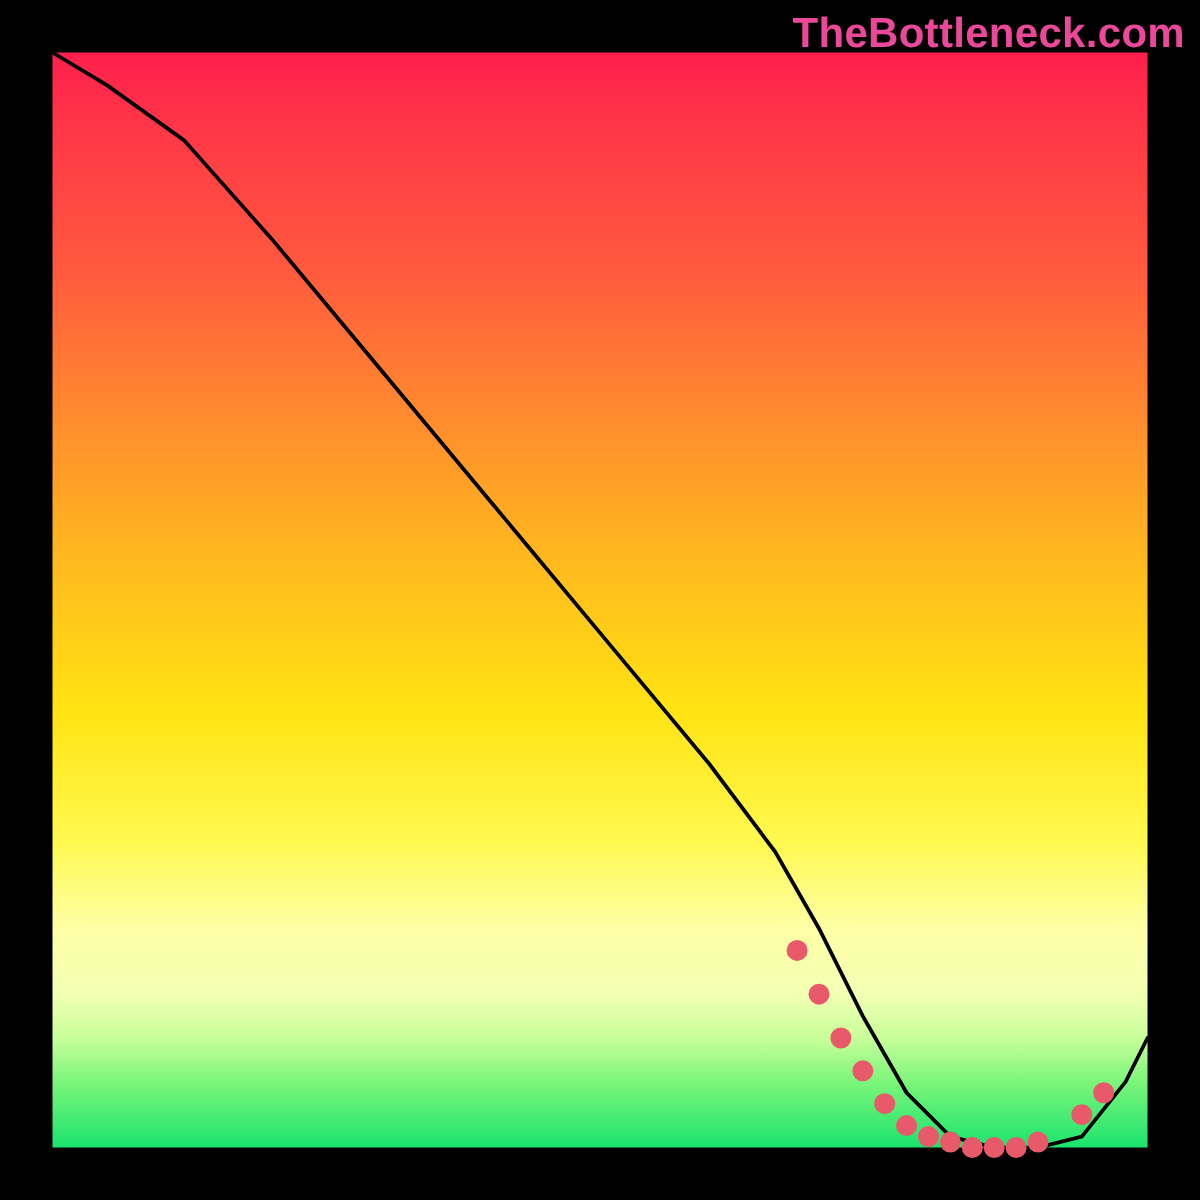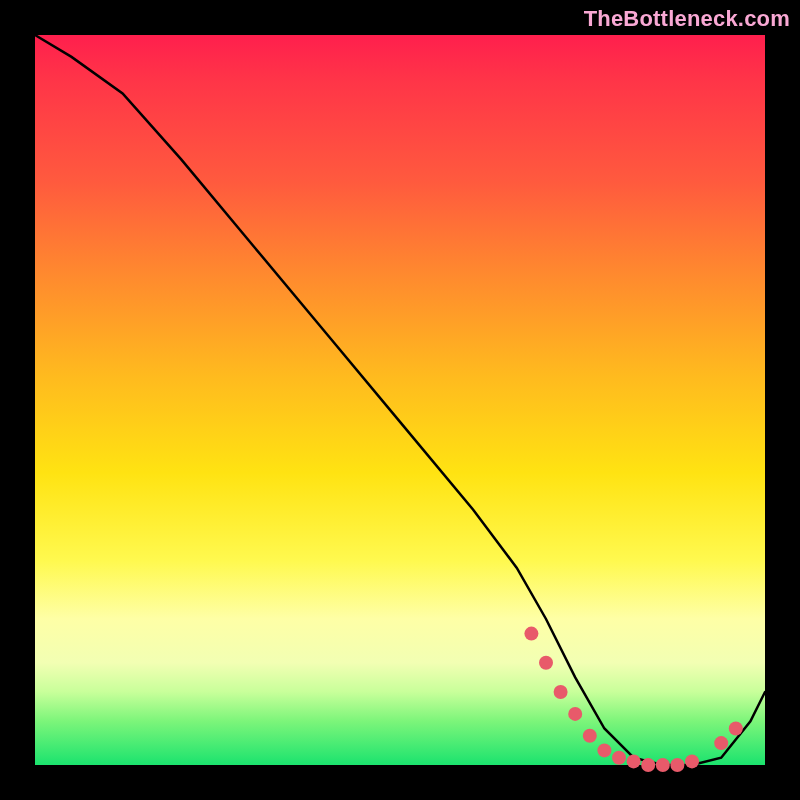--- a/index.html
+++ b/index.html
@@ -14,22 +14,22 @@
   .frame {
     position: relative;
     width: 800px;
     height: 800px;
     background: #000;
   }
   .watermark {
     position: absolute;
     top: 6px;
     right: 10px;
-    color: #f9a8d4;
-    font-size: 22px;
+    color: #ec4899;
+    font-size: 28px;
     font-weight: 600;
     letter-spacing: 0.2px;
     user-select: none;
   }
   .plot {
     position: absolute;
     left: 35px;
     top: 35px;
     width: 730px;
     height: 730px;

